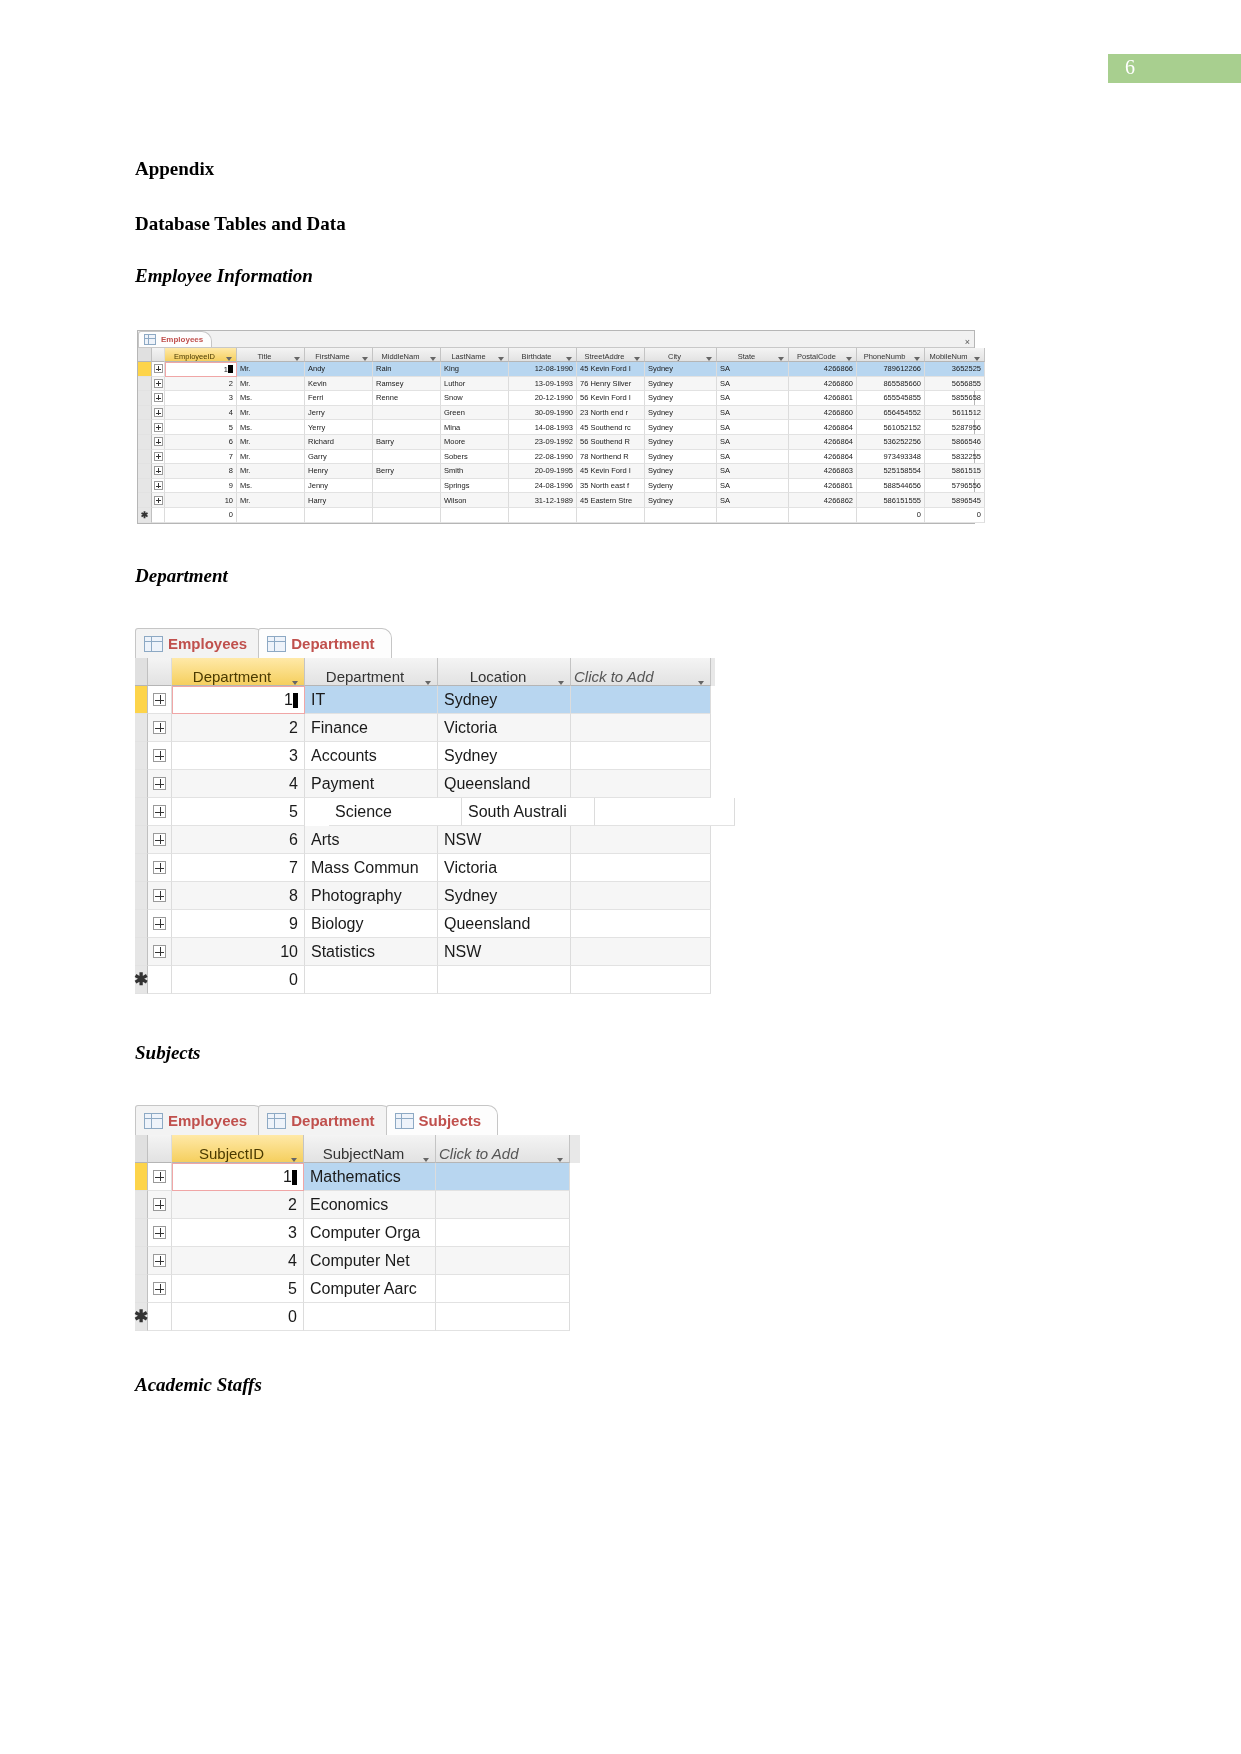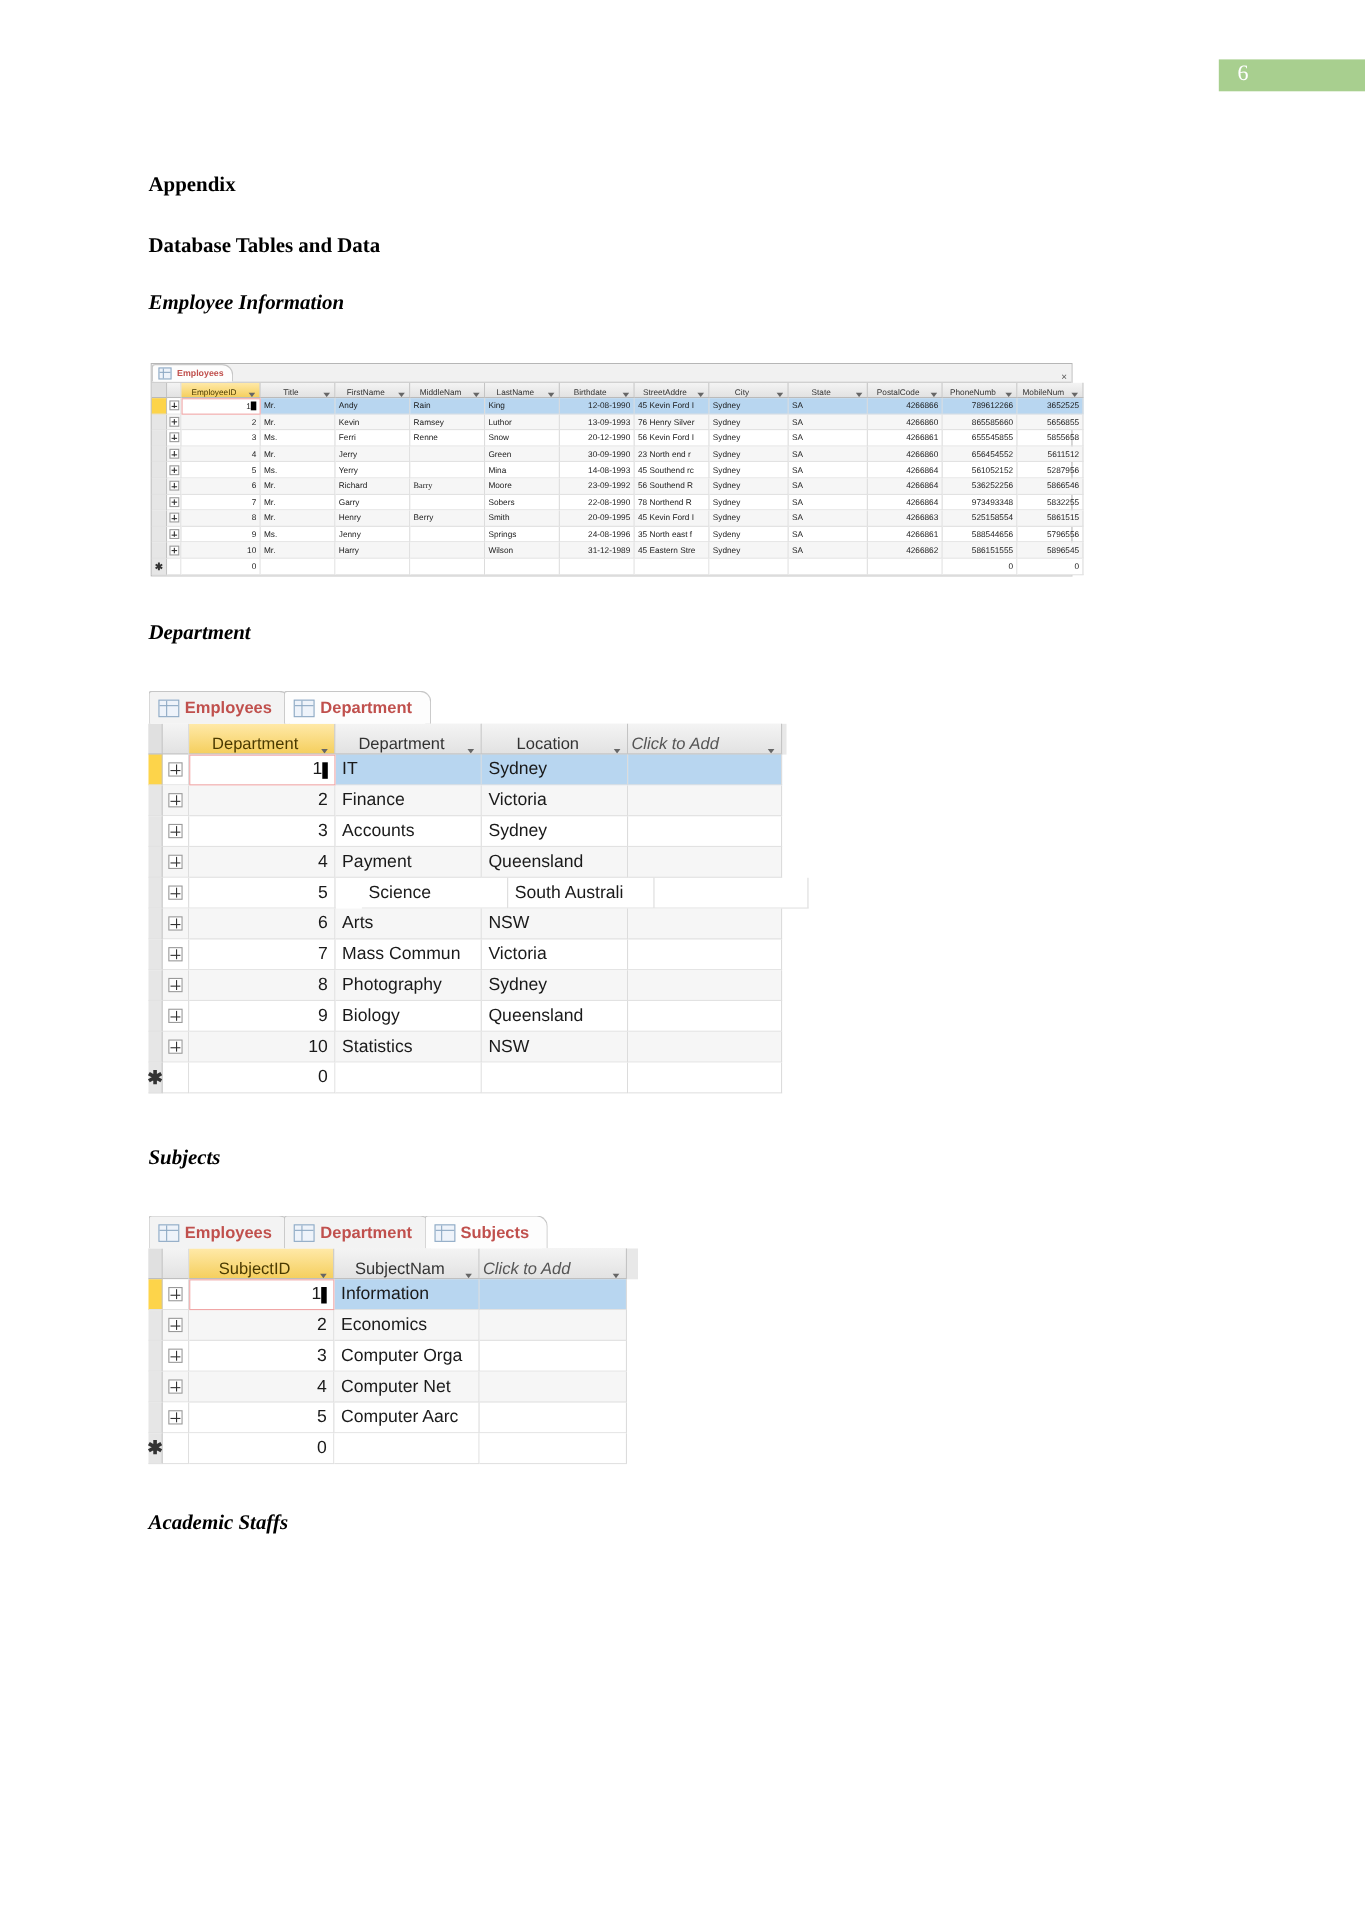--- a/index.html
+++ b/index.html
@@ -463,21 +463,21 @@
         <div class="cell num" style="width: 60px; flex: 0 0 auto;">5287956</div>
       </div>
       <div class="data-row alt">
         <div class="row-sel"></div>
         <div class="expand" style="background: rgb(246, 246, 246);">
           <span class="plusbox"></span>
         </div>
         <div class="cell num" style="width: 72px; flex: 0 0 auto;">6</div>
         <div class="cell" style="width: 68px; flex: 0 0 auto;">Mr.</div>
         <div class="cell" style="width: 68px; flex: 0 0 auto;">Richard</div>
-        <div class="cell" style="width: 68px; flex: 0 0 auto; font-family: Liberation Serif, serif;">Barry</div>
+        <div class="cell" style="width: 68px; flex: 0 0 auto;">Barry</div>
         <div class="cell" style="width: 68px; flex: 0 0 auto;">Moore</div>
         <div class="cell num" style="width: 68px; flex: 0 0 auto; text-align: center;">23-09-1992</div>
         <div class="cell" style="width: 68px; flex: 0 0 auto;">56 Southend R</div>
         <div class="cell" style="width: 72px; flex: 0 0 auto;">Sydney</div>
         <div class="cell" style="width: 72px; flex: 0 0 auto;">SA</div>
         <div class="cell num" style="width: 68px; flex: 0 0 auto;">4266864</div>
         <div class="cell num" style="width: 68px; flex: 0 0 auto;">536252256</div>
         <div class="cell num" style="width: 60px; flex: 0 0 auto;">5866546</div>
       </div>
       <div class="data-row">
@@ -751,21 +751,21 @@
       </div>
       <div class="data-row selrow">
         <div class="row-sel current"></div>
         <div class="expand" style="background: rgb(255, 255, 255);">
           <span class="plusbox"></span>
         </div>
         <div class="cell num editcell" style="width: 132px; flex: 0 0 auto; justify-content: flex-end;">
           <span>1</span>
           <span class="caret-bar"></span>
         </div>
-        <div class="cell" style="width: 132px; flex: 0 0 auto;">Information</div>
+        <div class="cell" style="width: 132px; flex: 0 0 auto;">Mathematics</div>
         <div class="cell" style="width: 134px; flex: 0 0 auto;"></div>
       </div>
       <div class="data-row alt">
         <div class="row-sel"></div>
         <div class="expand" style="background: rgb(246, 246, 246);">
           <span class="plusbox"></span>
         </div>
         <div class="cell num" style="width: 132px; flex: 0 0 auto;">2</div>
         <div class="cell" style="width: 132px; flex: 0 0 auto;">Economics</div>
         <div class="cell" style="width: 134px; flex: 0 0 auto;"></div>

